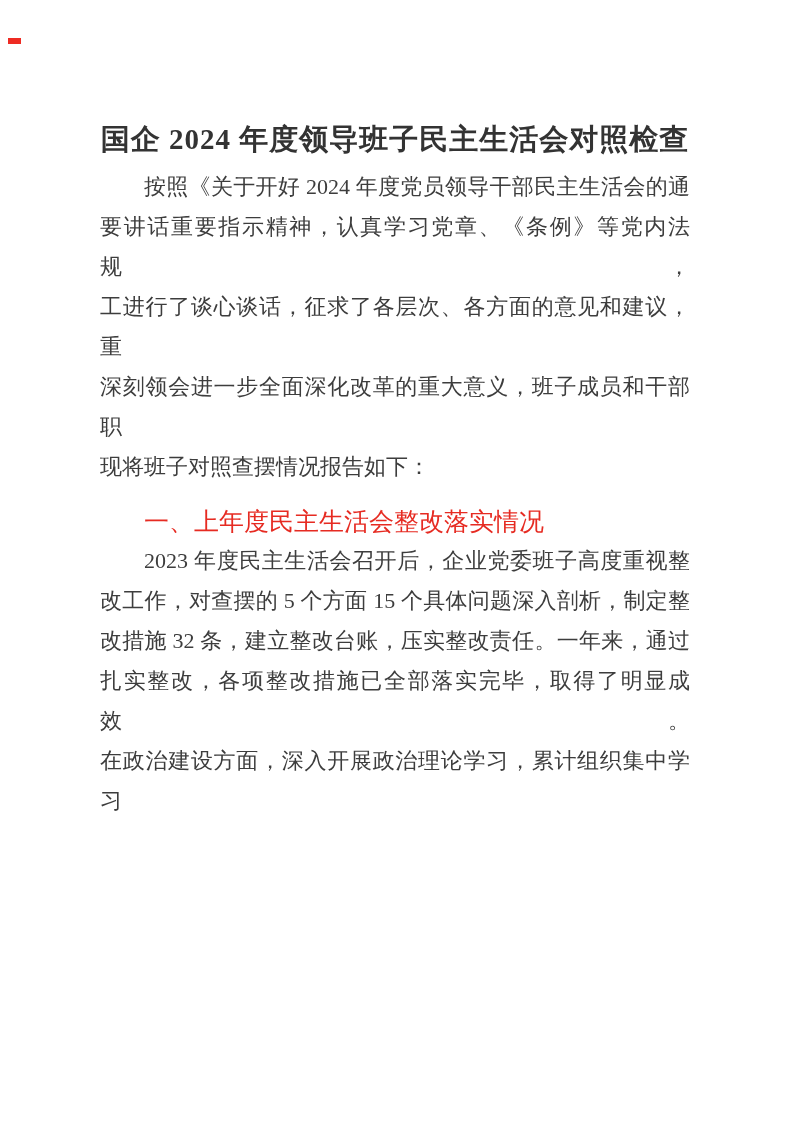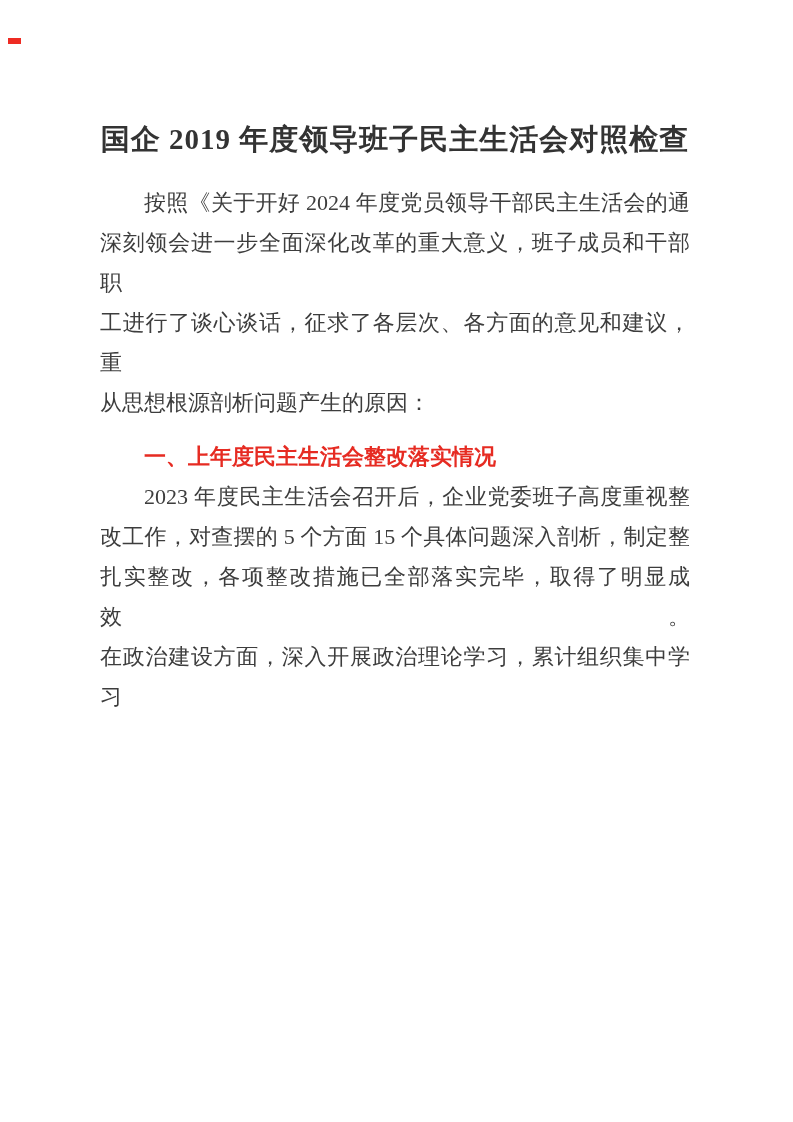--- a/index.html
+++ b/index.html
@@ -44,51 +44,53 @@
   }
   .para .line.fill {
     white-space: normal;
     text-align: justify;
     text-align-last: justify;
     text-justify: inter-character;
   }
   .para .line.first {
     text-indent: 44px;
   }
-  #para1 { margin-top: 16px; }
+  #para1 { margin-top: 0; }
   #para2 { margin-top: 0; }
   .section-heading {
     margin: 14px 0 0 0;
-    font-weight: bold;
-    font-size: 22px;
+    font-weight: normal;
+    font-size: 25px;
     line-height: 40px;
     text-indent: 44px;
     font-family: "Liberation Sans", "DejaVu Sans", sans-serif;
   }
 </style>
 </head>
 <body>
 
 <div class="page">
 
   <div class="corner-mark" style="background: rgb(238, 43, 35);"></div>
 
   <h1 class="doc-title" style="color: rgb(51, 51, 51);">
-      <div class="line">国企 2019 年度领导班子民主生活会对照检查</div>
+      <div class="line">国企 2024 年度领导班子民主生活会对照检查</div>
     </h1>
 
   <div class="para" id="para1" style="color: rgb(61, 61, 61);">
       <div class="line first fill">按照《关于开好 2024 年度党员领导干部民主生活会的通</div>
+      <div class="line fill">要讲话重要指示精神，认真学习党章、《条例》等党内法规，</div>
+      <div class="line fill">工进行了谈心谈话，征求了各层次、各方面的意见和建议，重</div>
       <div class="line fill">深刻领会进一步全面深化改革的重大意义，班子成员和干部职</div>
-      <div class="line fill">工进行了谈心谈话，征求了各层次、各方面的意见和建议，重</div>
-      <div class="line">从思想根源剖析问题产生的原因：</div>
+      <div class="line">现将班子对照查摆情况报告如下：</div>
     </div>
 
   <div class="section-heading" style="color: rgb(230, 43, 34);">一、上年度民主生活会整改落实情况</div>
 
   <div class="para" id="para2" style="color: rgb(61, 61, 61);">
       <div class="line first fill">2023 年度民主生活会召开后，企业党委班子高度重视整</div>
       <div class="line fill">改工作，对查摆的 5 个方面 15 个具体问题深入剖析，制定整</div>
+      <div class="line fill">改措施 32 条，建立整改台账，压实整改责任。一年来，通过</div>
       <div class="line fill">扎实整改，各项整改措施已全部落实完毕，取得了明显成效。</div>
       <div class="line fill">在政治建设方面，深入开展政治理论学习，累计组织集中学习</div>
     </div>
 
 </div>
 
 </body></html>

